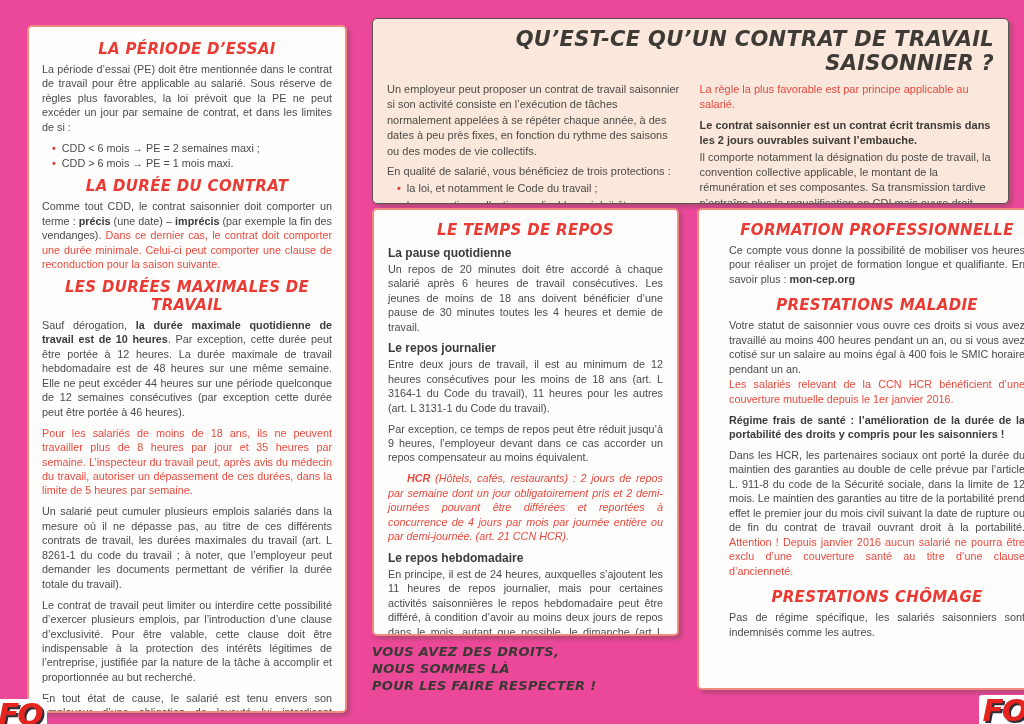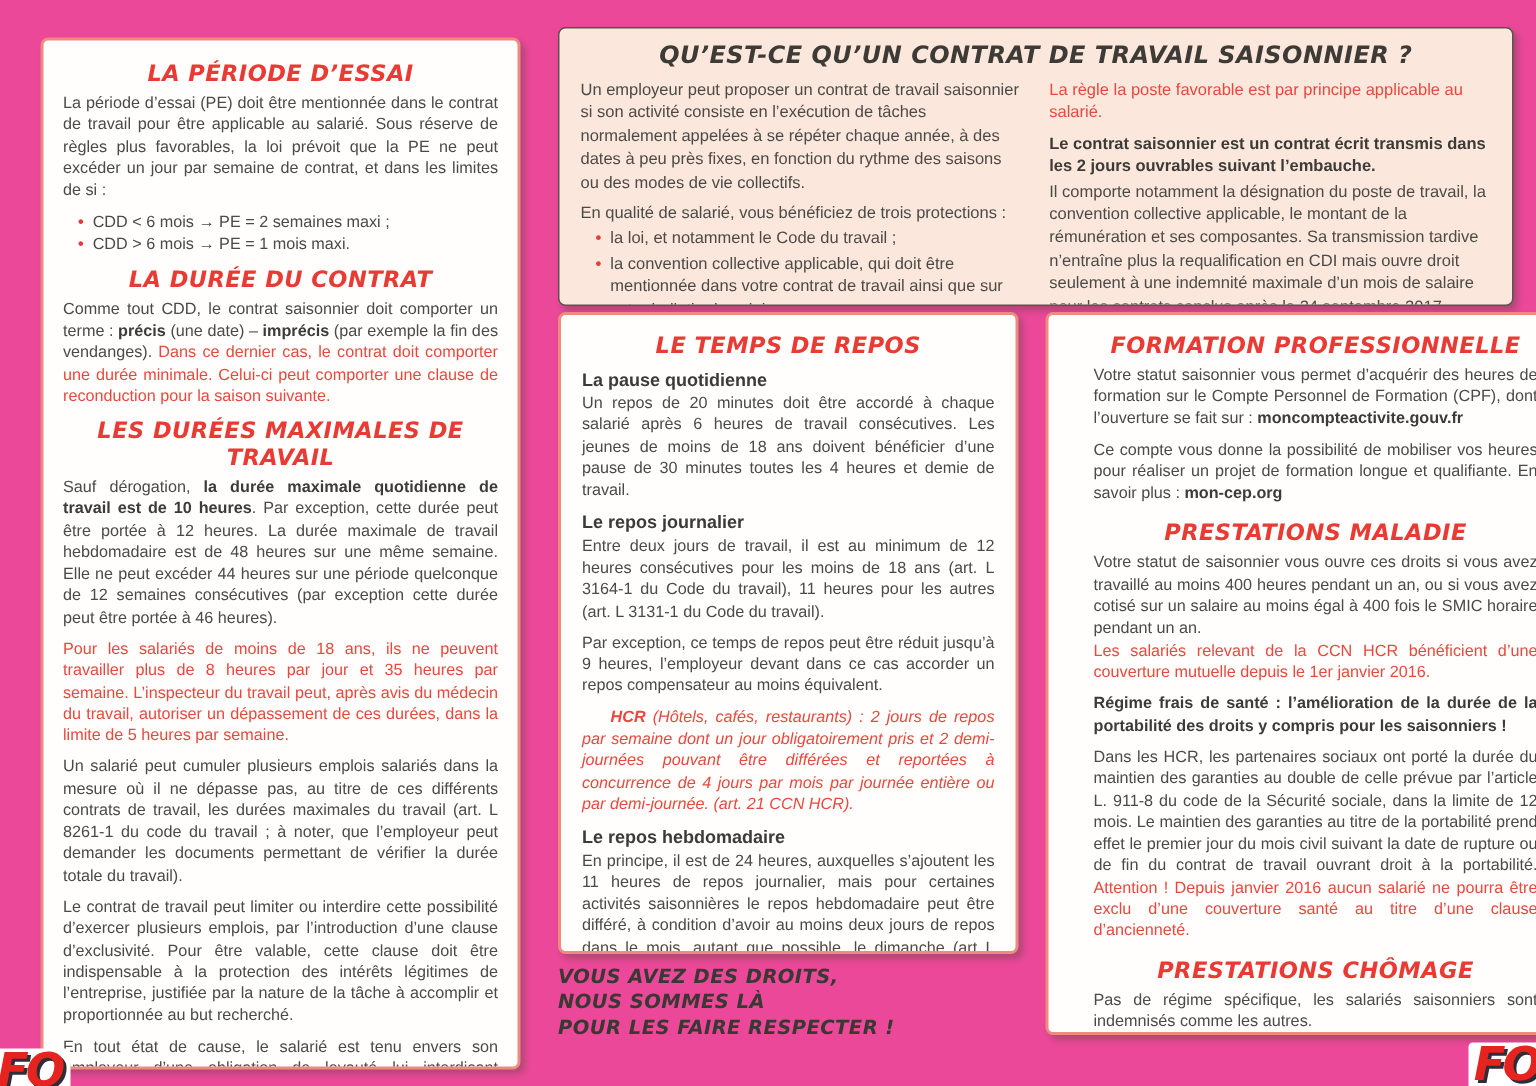--- a/index.html
+++ b/index.html
@@ -22,21 +22,21 @@
   .pink-box  { left:372px; top:18px;  width:637px; height:186px;
                background:#fbe7dc; border:1px solid #5a544e; padding:5px 14px 6px; }
   .mid-box   { left:372px; top:208px; width:307px; height:428px; padding:6px 14px; }
   .right-box { left:697px; top:208px; width:360px; height:482px; padding:6px 30px; }
 
   .marker {
     font-family:"DejaVu Sans", sans-serif;
     font-weight:800; font-style:italic; letter-spacing:0.3px;
   }
   .main-title {
-    font-size:16px; color:#3e3b36; text-align:center; margin:3px 0 7px;font-style:italic;
+    font-size:21px; color:#3e3b36; text-align:right; margin:3px 0 7px;font-style:italic;
   }
   .heading {
     font-size:15px; color:#e93a34; text-align:center; margin:5px 0 4px;
   }
   .heading.left-al { text-align:center; margin-top:10px; }
 
   p, li { font-size:10.8px; line-height:1.34; }
   .left-box p, .mid-box p, .right-box p { text-align:justify; margin:0 0 6.5px; }
   .pink-box p { margin:0 0 5px; }
   .pink-box p, .pink-box li { font-size:11px; line-height:1.4; }
@@ -116,21 +116,21 @@
               <span>la loi, et notamment le Code du travail ;</span>
             </li>
           <li>
               <span class="dot">•</span>
               <span>la convention collective applicable, qui doit être mentionnée dans votre contrat de travail ainsi que sur votre bulletin de salaire ;</span>
             </li>
 
         </ul>
       </div>
       <div class="col">
-        <p class="red">La règle la poste favorable est par principe applicable au salarié.</p>
+        <p class="red">La règle la plus favorable est par principe applicable au salarié.</p>
         <p style="margin-bottom:1px;"><b>Le contrat saisonnier est un contrat écrit transmis dans les 2 jours ouvrables suivant l’embauche.</b></p>
         <p>Il comporte notamment la désignation du poste de travail, la convention collective applicable, le montant de la rémunération et ses composantes. Sa transmission tardive n’entraîne plus la requalification en CDI mais ouvre droit seulement à une indemnité maximale d’un mois de salaire pour les contrats conclus après le 24 septembre 2017.</p>
       </div>
     </div>
   </div>
 
   <div class="box mid-box">
     <h2 class="heading marker">LE TEMPS DE REPOS</h2>
 
     <h3 class="sub">La pause quotidienne</h3>
@@ -142,23 +142,20 @@
     <p class="red italic">
       <b style="color:#e8493e;margin-left:19px;">HCR</b><span> (Hôtels, cafés, restaurants) : 2 jours de repos par semaine dont un jour obligatoirement pris et 2 demi-journées pouvant être différées et reportées à concurrence de 4 jours par mois par journée entière ou par demi-journée. (art. 21 CCN HCR).</span>
     </p>
 
     <h3 class="sub">Le repos hebdomadaire</h3>
     <p>En principe, il est de 24 heures, auxquelles s’ajoutent les 11 heures de repos journalier, mais pour certaines activités saisonnières le repos hebdomadaire peut être différé, à condition d’avoir au moins deux jours de repos dans le mois, autant que possible, le dimanche (art L 3132-7). Le repos non pris devra être compensé au plus tard à la fin de la saison par journée entière.</p>
   </div>
 
   <div class="box right-box">
     <h2 class="heading marker">FORMATION PROFESSIONNELLE</h2>
-    <p>
-      <span>Votre statut saisonnier vous permet d’acquérir des heures de formation sur le Compte Personnel de Formation (CPF), dont l’ouverture se fait sur : </span><b>moncompteactivite.gouv.fr</b>
-    </p>
     <p>
       <span>Ce compte vous donne la possibilité de mobiliser vos heures pour réaliser un projet de formation longue et qualifiante. En savoir plus : </span><b>mon-cep.org</b>
     </p>
 
     <h2 class="heading marker left-al">PRESTATIONS MALADIE</h2>
     <p style="margin-bottom:1px;">Votre statut de saisonnier vous ouvre ces droits si vous avez travaillé au moins 400 heures pendant un an, ou si vous avez cotisé sur un salaire au moins égal à 400 fois le SMIC horaire pendant un an.</p>
     <p class="red">Les salariés relevant de la CCN HCR bénéficient d’une couverture mutuelle depuis le 1er janvier 2016.</p>
     <p><b>Régime frais de santé : l’amélioration de la durée de la portabilité des droits y compris pour les saisonniers !</b></p>
     <p>
       <span>Dans les HCR, les partenaires sociaux ont porté la durée du maintien des garanties au double de celle prévue par l’article L. 911-8 du code de la Sécurité sociale, dans la limite de 12 mois. Le maintien des garanties au titre de la portabilité prend effet le premier jour du mois civil suivant la date de rupture ou de fin du contrat de travail ouvrant droit à la portabilité. </span><span class="red">Attention ! Depuis janvier 2016 aucun salarié ne pourra être exclu d’une couverture santé au titre d’une clause d’ancienneté.</span>

